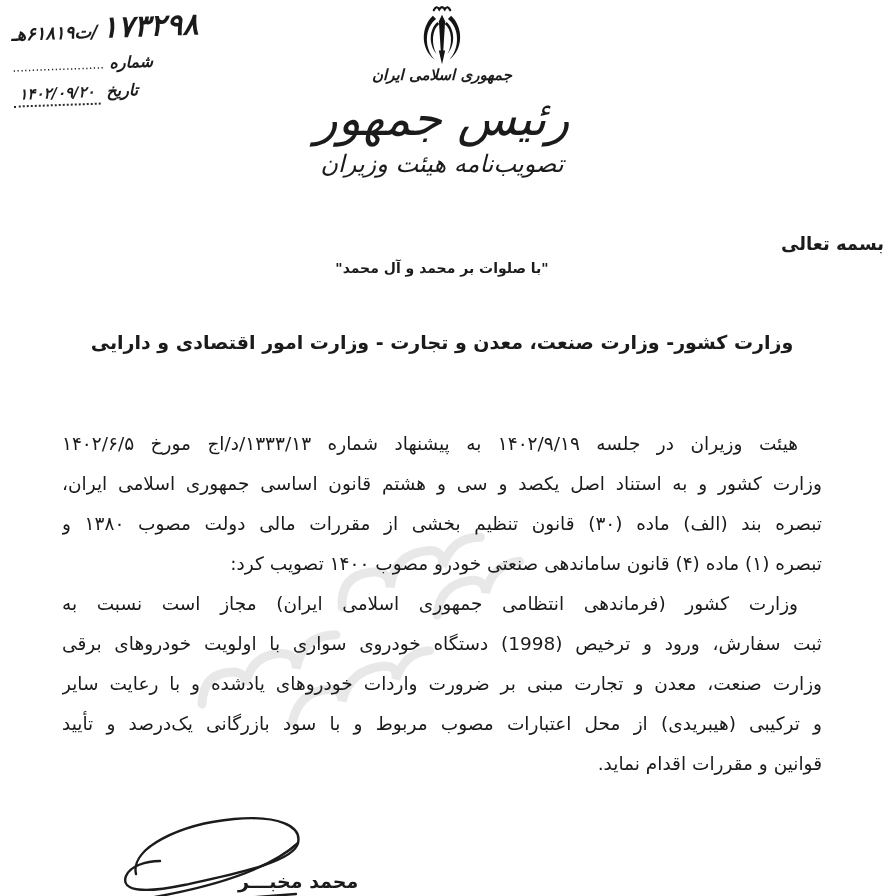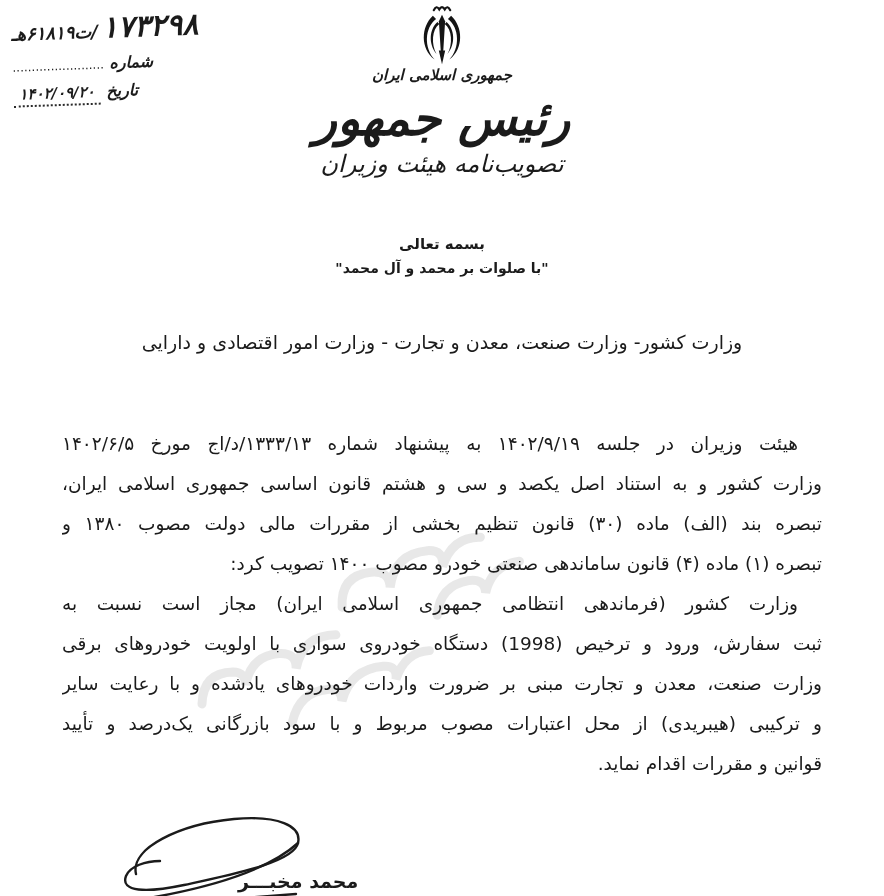--- a/index.html
+++ b/index.html
@@ -41,33 +41,33 @@
     border-bottom:2px dotted #2a2a2a;padding:0 6px 2px 6px;
   }
 
   
   .letterhead{
     position:absolute;left:50%;top:2px;transform:translateX(-50%);
     width:360px;text-align:center;z-index:1;
   }
   .emblem{display:block;margin:0 auto;}
   .republic-line{font-size:15px;font-weight:700;font-style:italic;margin-top:0;}
-  .office-title{font-size:48px;font-weight:700;font-style:italic;line-height:1.45;letter-spacing:-1px;}
+  .office-title{font-size:48px;font-weight:400;font-style:italic;line-height:1.45;letter-spacing:-1px;}
   .document-type{font-size:24px;font-weight:400;font-style:italic;margin-top:-4px;}
 
   .invocation{
     position:absolute;left:0;top:232px;width:100%;
     text-align:center;z-index:1;line-height:24px;
   }
-  .besmele{font-size:15px;font-weight:700;}
+  .besmele{font-size:18px;font-weight:700;text-align:right;}
   .salawat{font-size:14px;font-weight:700;}
 
   .addressees{
     position:absolute;left:0;top:320px;width:100%;
-    text-align:center;font-weight:400;font-size:19px;line-height:44px;z-index:1;
+    text-align:center;font-weight:700;font-size:19px;line-height:44px;z-index:1;
   }
 
   .body-text{
     position:absolute;top:424px;right:62px;left:62px;z-index:1;
     font-size:18.5px;line-height:40px;
   }
   .jline{
     height:40px;overflow:hidden;white-space:nowrap;
     text-align:justify;text-align-last:justify;
   }

